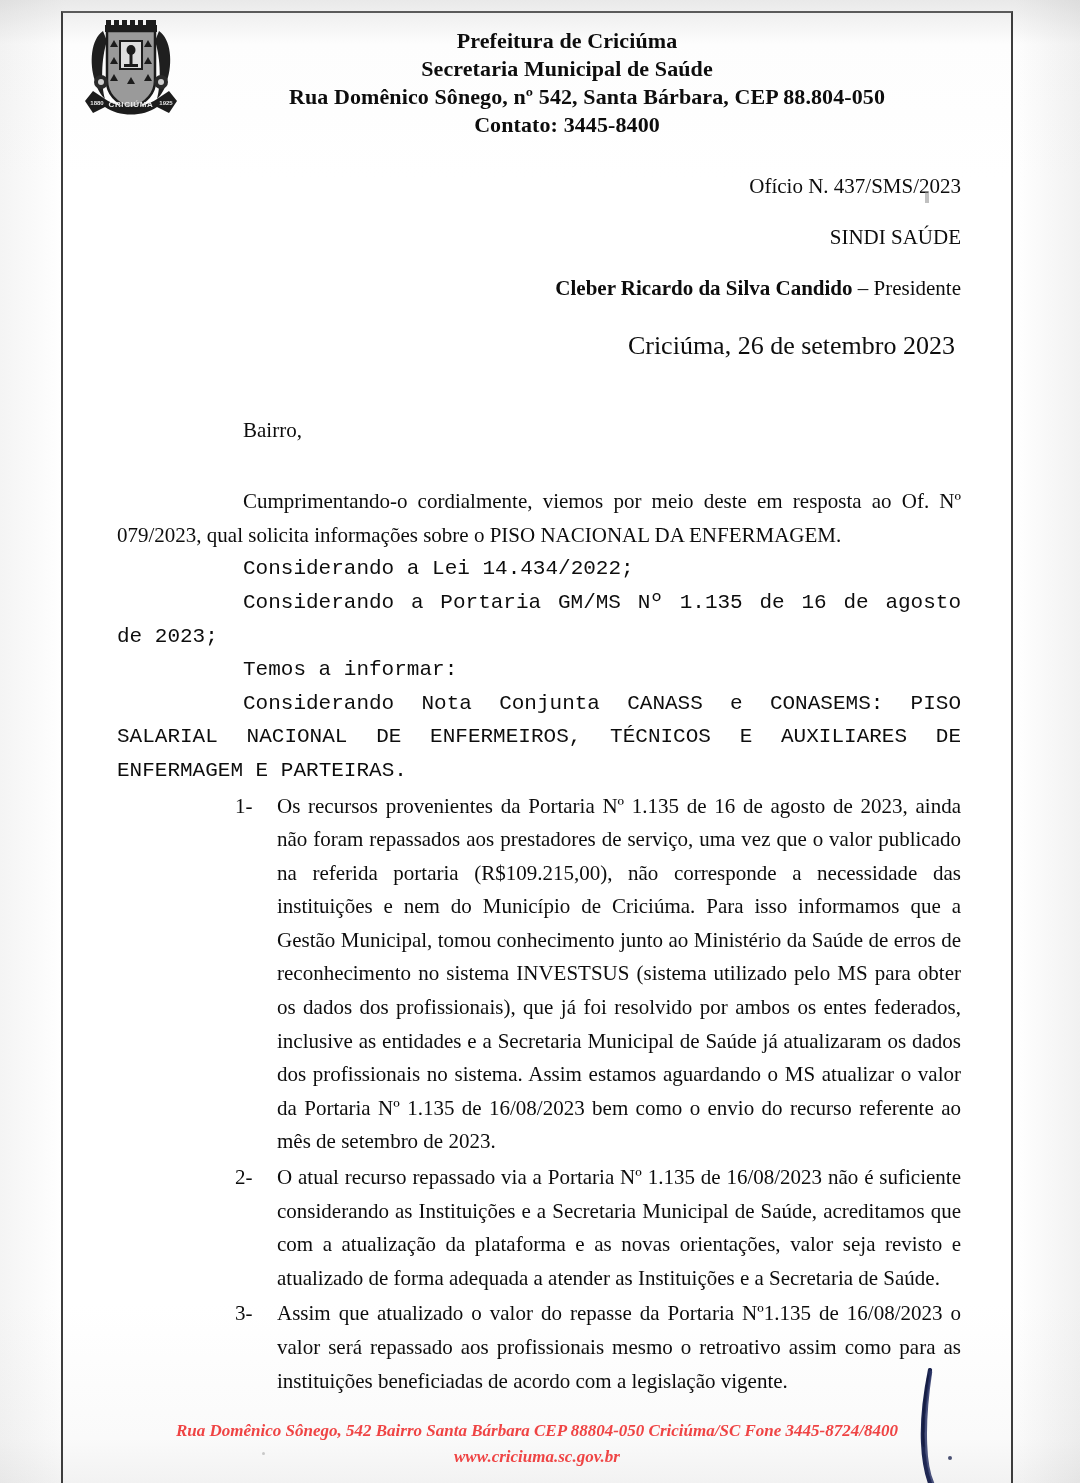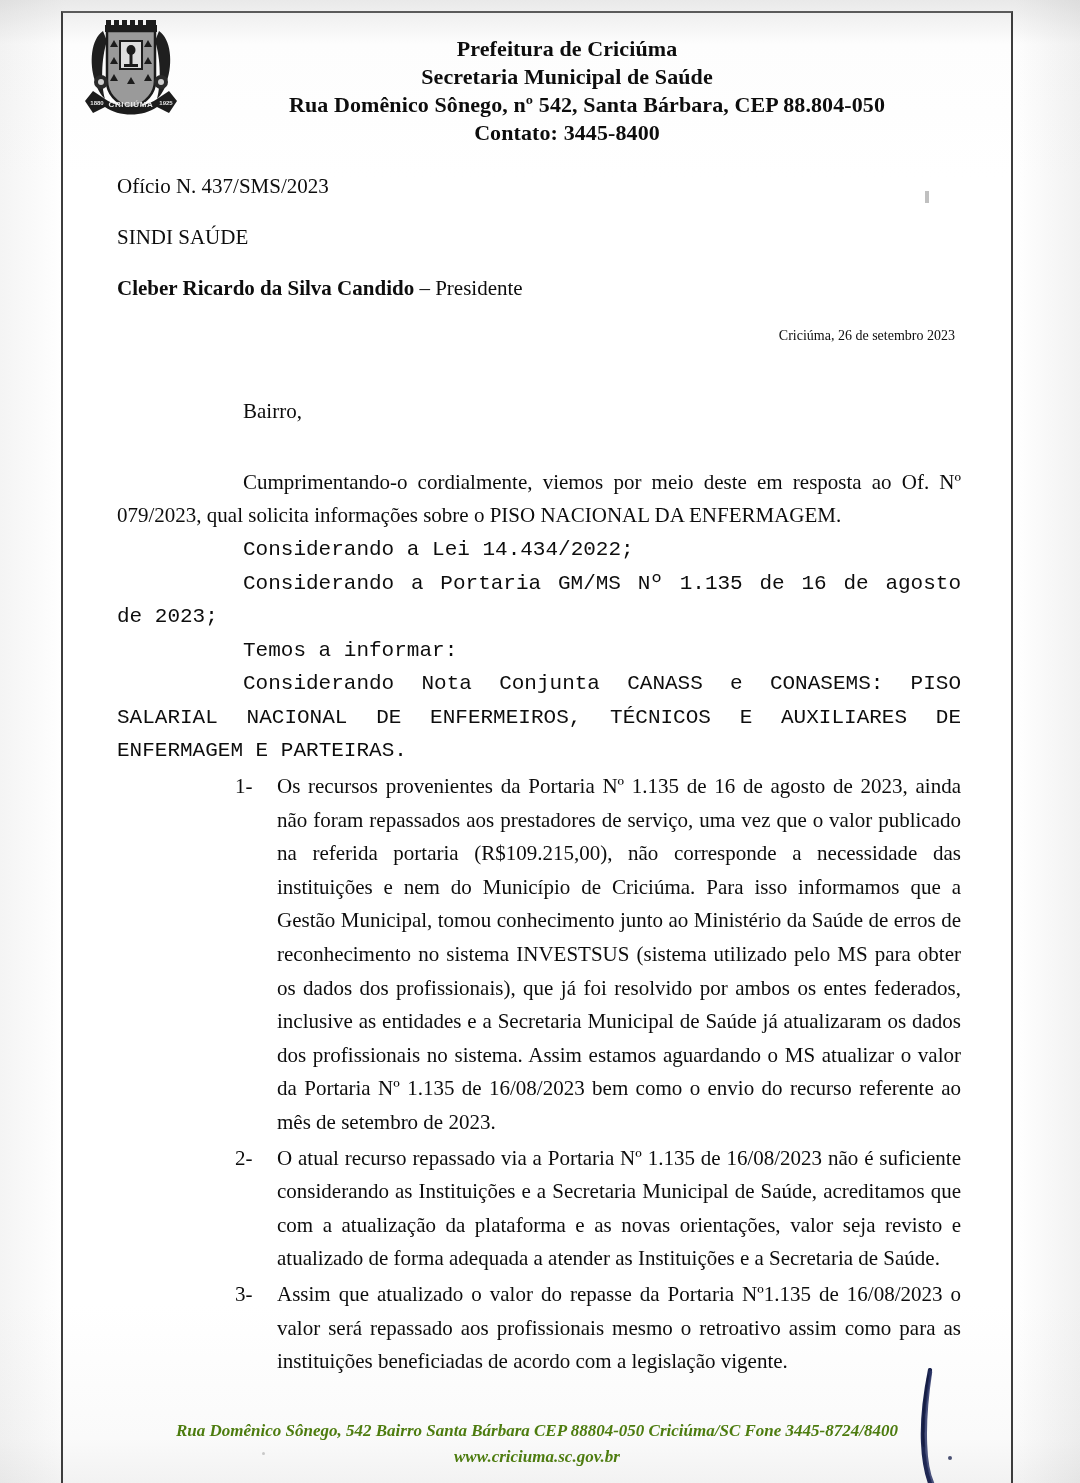--- a/index.html
+++ b/index.html
@@ -64,42 +64,41 @@
     width: 104px;
     height: 110px;
   }
   .letterhead-text {
     text-align: center;
     padding-left: 90px;
     padding-right: 30px;
     font-family: "Liberation Serif", "DejaVu Serif", serif;
     font-weight: bold;
     line-height: 1.28;
-    margin-top: 8px;
   }
   .lh-line1 { font-size: 22px; letter-spacing: .1px; }
   .lh-line2 { font-size: 22px; letter-spacing: .1px; }
   .lh-line3 { font-size: 22px; letter-spacing: .1px; padding-left: 40px; }
   .lh-line4 { font-size: 22px; letter-spacing: .1px; }
 
   
   .body-area {
     padding: 0 52px 0 56px;
     font-size: 21px;
     line-height: 1.62;
   }
 
   .meta-block { margin-top: 30px; }
-  .meta-line { font-size: 21px; margin-bottom: 17px; }
+  .meta-line { font-size: 21px; margin-bottom: 17px; text-align: right; }
   .meta-line.bold-name { font-weight: bold; }
   .meta-line.bold-name .plain { font-weight: normal; }
 
   .date-line {
     text-align: right;
-    font-size: 14px;
+    font-size: 26px;
     margin-top: 20px;
     margin-bottom: 0;
     padding-right: 6px;
   }
 
   .salutation {
     margin-top: 46px;
     padding-left: 126px;
     font-size: 21px;
   }
@@ -141,21 +140,21 @@
     position: absolute;
     left: 0;
     right: 0;
     bottom: 14px;
     text-align: center;
     font-family: "Liberation Serif", "DejaVu Serif", serif;
     font-style: italic;
     font-weight: bold;
     font-size: 17px;
     line-height: 1.5;
-    color: #4d7c0f;
+    color: #ef4444;
     padding: 0 40px;
     box-sizing: border-box;
   }
 
   
   .signature {
     position: absolute;
     left: 906px;
     top: 1368px;
     width: 60px;

